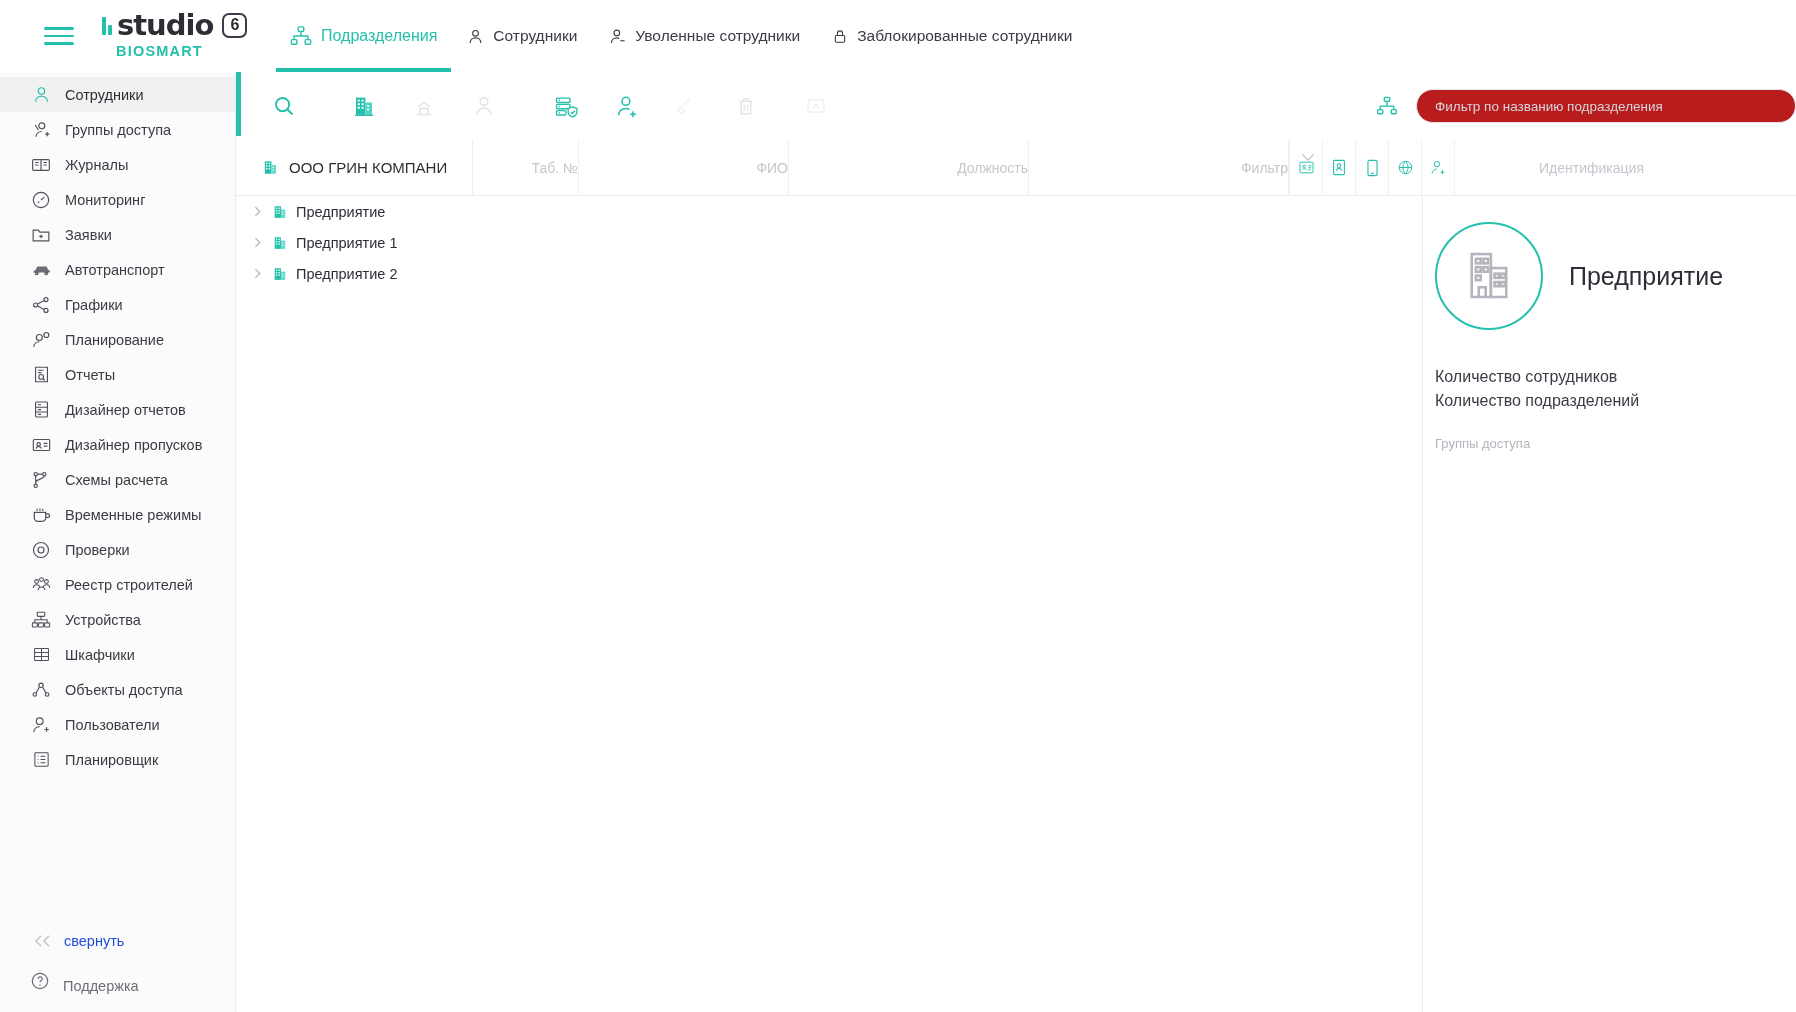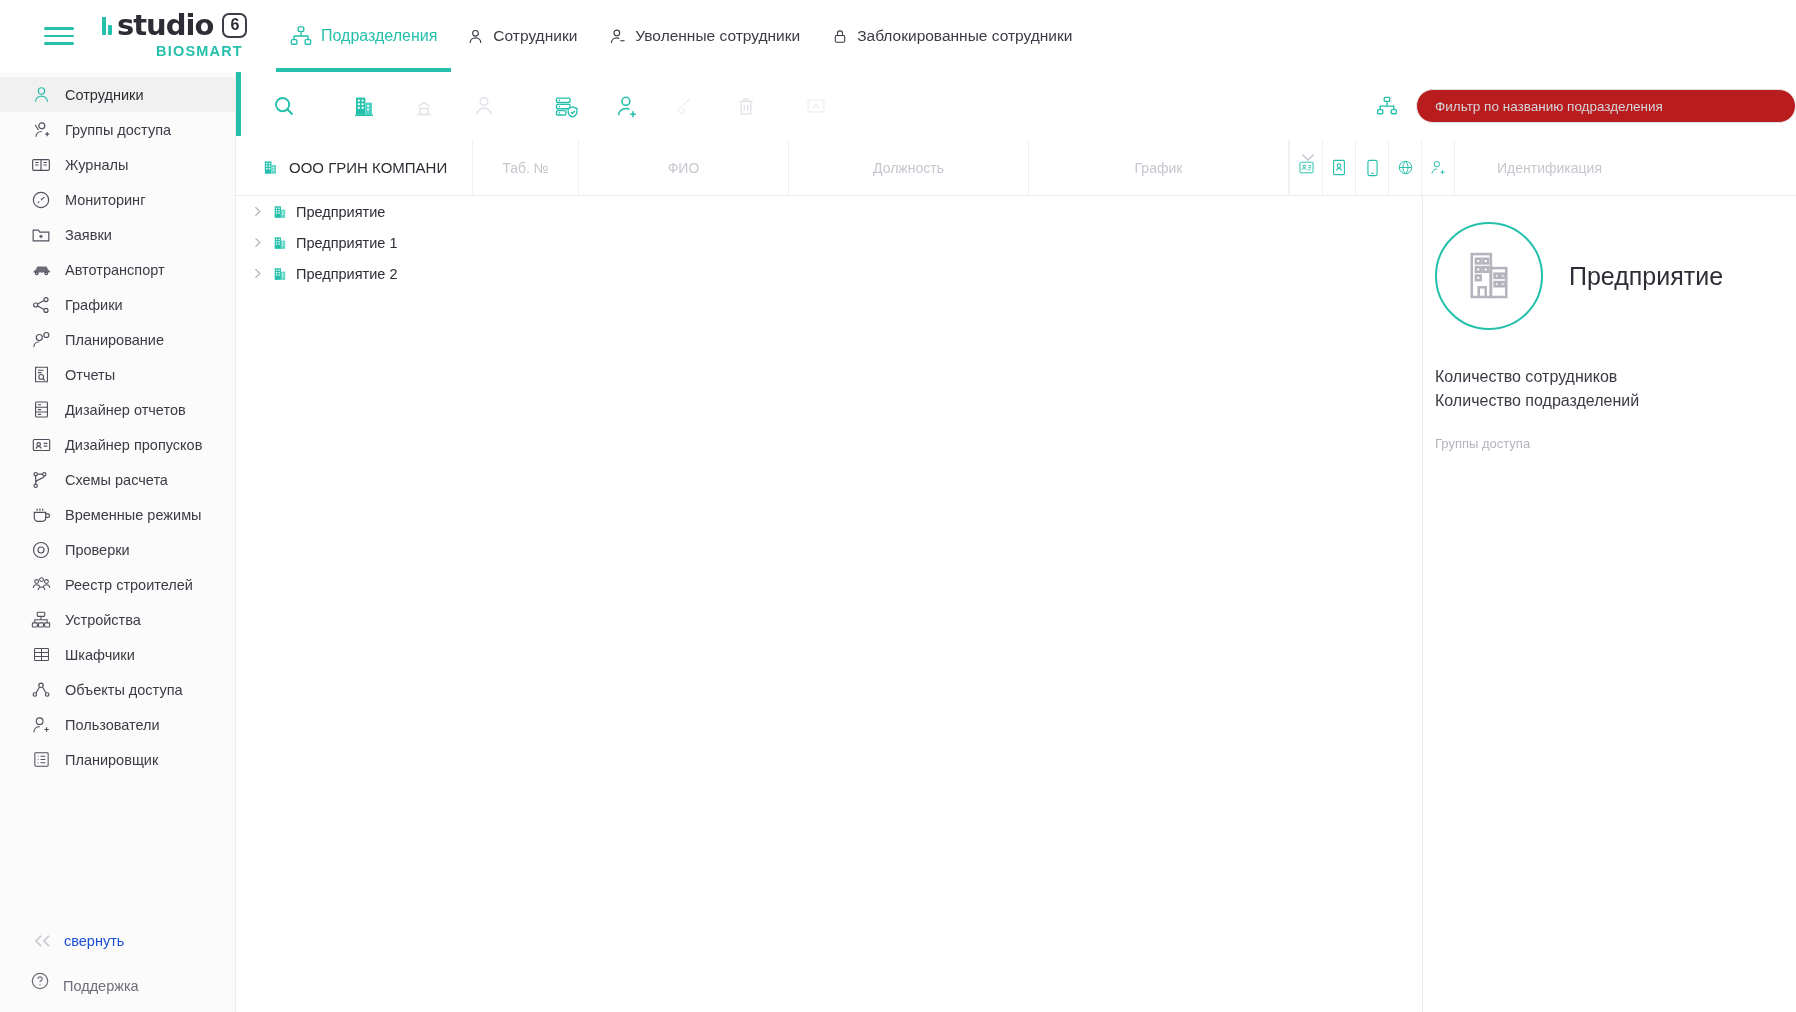--- a/index.html
+++ b/index.html
@@ -32,21 +32,21 @@
     font-size: 29px; font-weight: 700; letter-spacing: -1px; color: #2d2d36;
     font-family: "DejaVu Sans", sans-serif; line-height: 1;
   }
   .brand-six {
     width: 25px; height: 25px; border: 2px solid #3b3b45; border-radius: 7px;
     display: flex; align-items: center; justify-content: center;
     font-size: 16px; font-weight: 700; color: #2d2d36; margin-left: 4px;
   }
   .brand-sub {
     color: #25c0ab; font-size: 14.5px; font-weight: 700; letter-spacing: 1.2px;
-    margin-left: 54px; margin-top: 1px;
+    margin-left: 14px; margin-top: 1px;
   }
 
   
   #tabs { display: flex; align-items: center; height: 72px; margin-left: 14px; }
   .tab {
     display: flex; align-items: center; gap: 9px; height: 72px;
     padding: 0 16px; cursor: pointer; position: relative;
     color: #3b3b45; font-size: 15.5px; white-space: nowrap;
   }
   .tab.active { color: #25c0ab; font-size: 16px; padding: 0 14px; }
@@ -110,21 +110,21 @@
     outline: none; font-family: "Liberation Sans", sans-serif;
   }
   #filter-input::placeholder { color: #d5d5dc; }
 
   
   #table-head {
     position: absolute; left: 0; top: 68px; width: 1560px; height: 56px;
     border-bottom: 1px solid #ececec; display: flex; align-items: stretch;
   }
   .th {
-    display: flex; align-items: center; justify-content: center;
+    display: flex; align-items: center; justify-content: flex-end;
     font-size: 14px; color: #c6c6cf; border-left: 1px solid #f0f0f3;
     position: relative;
   }
   .th.first { border-left: none; justify-content: flex-start; padding-left: 26px; gap: 10px; color: #2d2d36; font-size: 15px; }
   .th-icons { display: flex; align-items: center; border-left: 1px solid #f0f0f3; position: relative; }
   .th-ico { width: 33px; display: flex; align-items: center; justify-content: center; cursor: pointer; border-left: 1px solid #f0f0f3; height: 56px; }
   .th-ico:first-child { border-left: none; }
   #col-chevron { position: absolute; top: 8px; left: 12px; }
 
   
@@ -582,21 +582,21 @@
     <div class="th" style="width:106px">
       <span>Таб. №</span>
     </div>
     <div class="th" style="width:210px">
       <span>ФИО</span>
     </div>
     <div class="th" style="width:240px">
       <span>Должность</span>
     </div>
     <div class="th" style="width:260px">
-      <span>График</span>
+      <span>Фильтр</span>
     </div>
 
     <div class="th-icons">
       <span id="col-chevron">
         <svg width="14" height="9" viewBox="0 0 14 9" fill="none" stroke="#c6c6cf" stroke-width="1.4">
             <path d="M1.4 1.6L7 7l5.6-5.4"></path>
           </svg>
       </span>
       <div class="th-ico">
         <svg width="17" height="15" viewBox="0 0 24 22" fill="none" stroke="#25c0ab" stroke-width="1.4">

